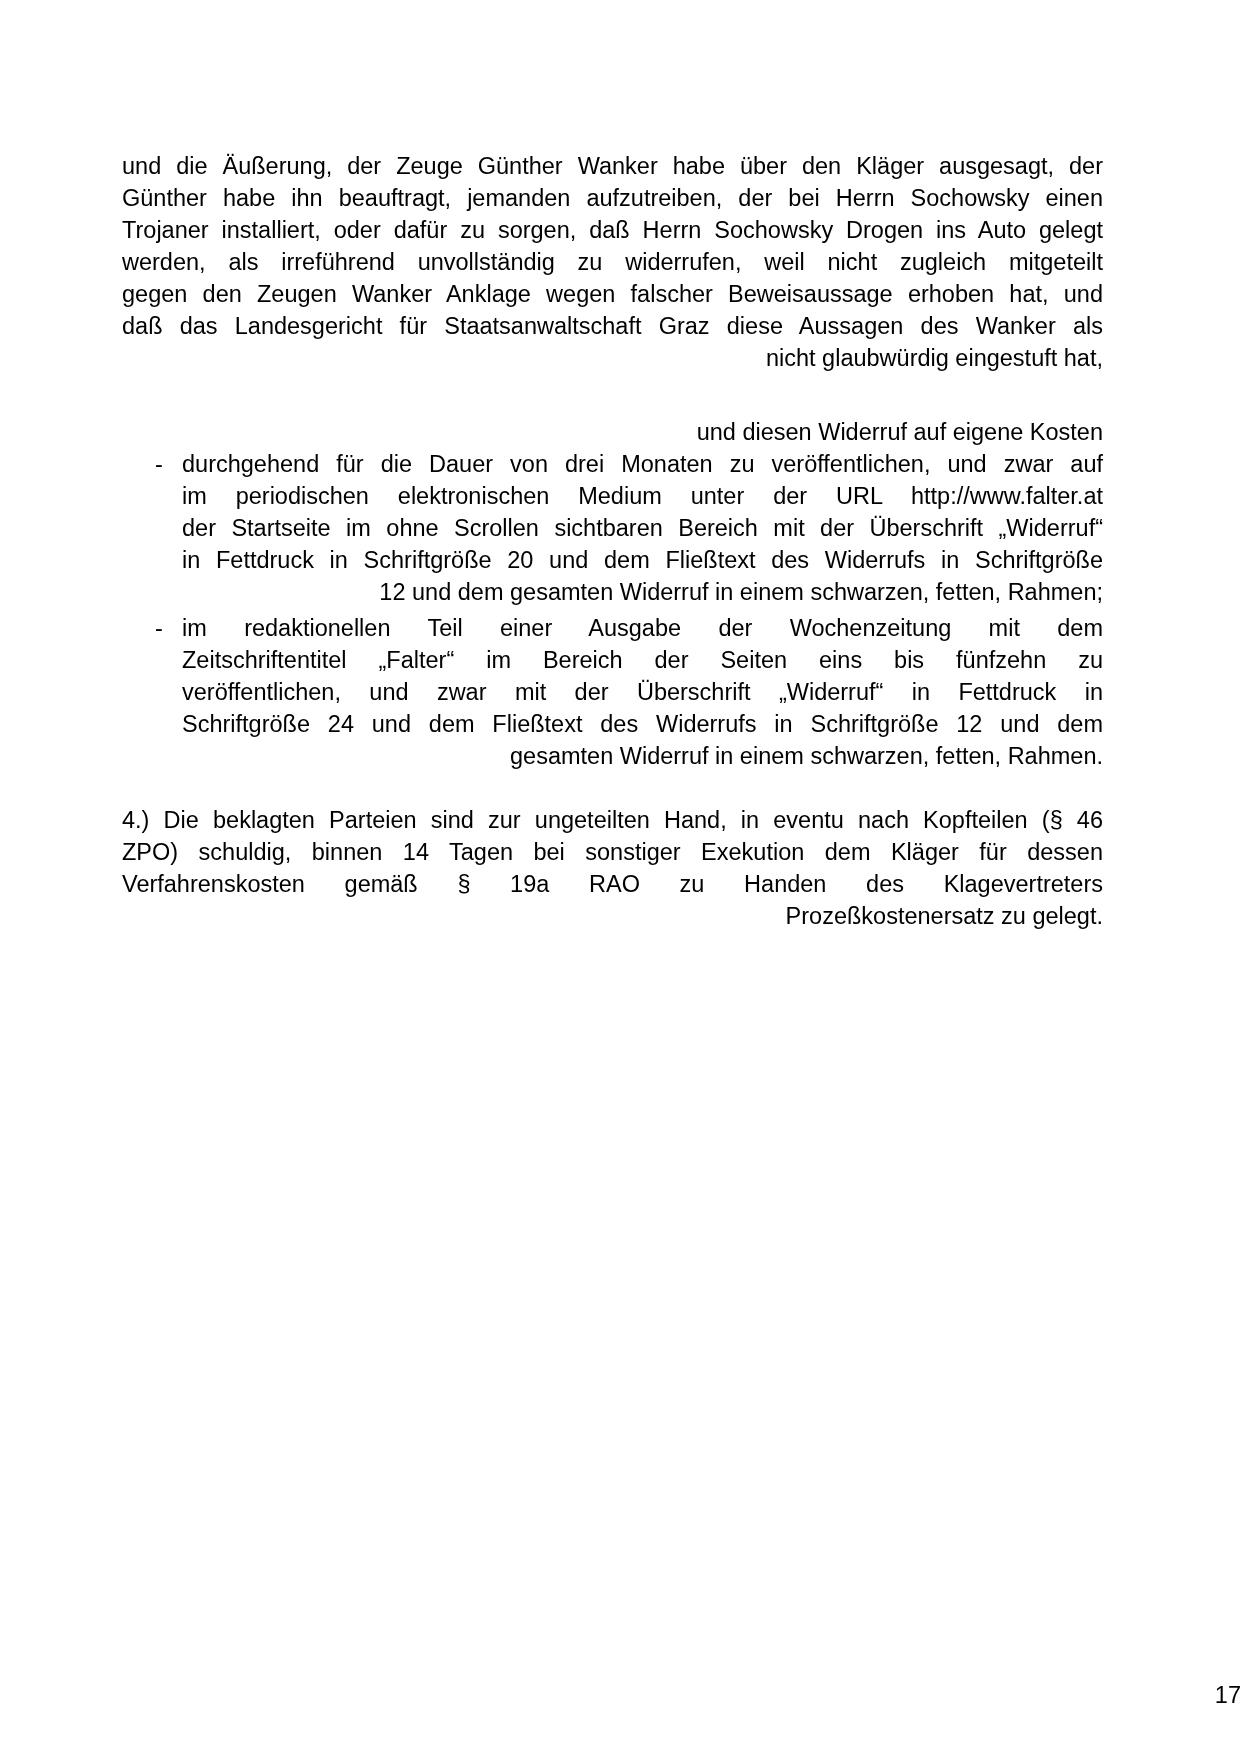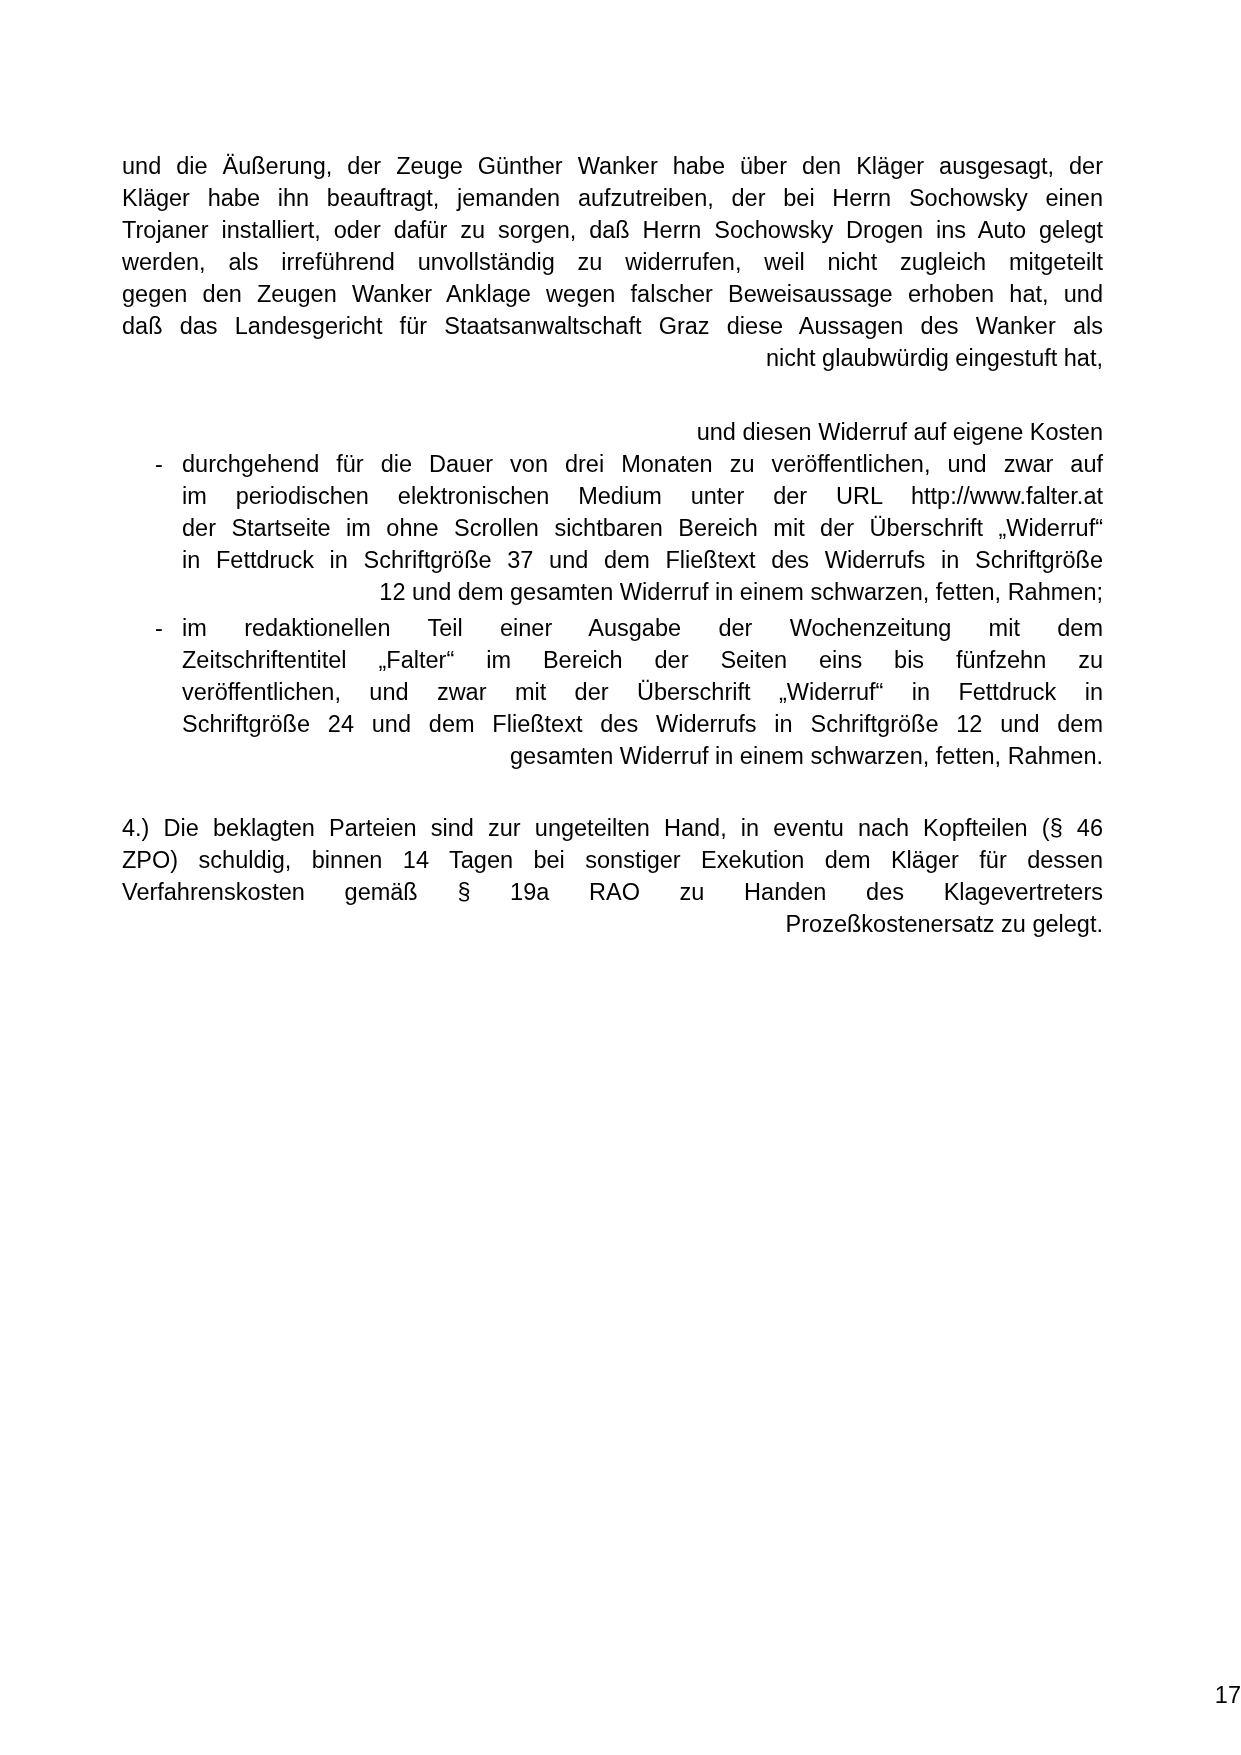--- a/index.html
+++ b/index.html
@@ -38,55 +38,55 @@
   .bullet {
     position: relative;
     padding-left: 60px;
   }
   .bullet .marker {
     position: absolute;
     left: 33px;
     top: 0;
   }
   .bullet-2 { margin-top: 4px; }
-  .para-4 { margin-top: 40px; }
+  .para-4 { margin-top: 32px; }
   .footer {
     position: absolute;
     top: 1679px;
     left: 0;
     width: 100%;
     text-align: right;
   }
 </style>
 </head>
 <body>
 
 <div class="page">
   <div class="content">
 
     <div class="para para-1">
       <div class="jline">und die Äußerung, der Zeuge Günther Wanker habe über den Kläger ausgesagt, der</div>
-      <div class="jline">Kläger habe ihn beauftragt, jemanden aufzutreiben, der bei Herrn Sochowsky einen</div>
+      <div class="jline">Günther habe ihn beauftragt, jemanden aufzutreiben, der bei Herrn Sochowsky einen</div>
       <div class="jline">Trojaner installiert, oder dafür zu sorgen, daß Herrn Sochowsky Drogen ins Auto gelegt</div>
       <div class="jline">werden, als irreführend unvollständig zu widerrufen, weil nicht zugleich mitgeteilt</div>
       <div class="jline">gegen den Zeugen Wanker Anklage wegen falscher Beweisaussage erhoben hat, und</div>
       <div class="jline">daß das Landesgericht für Staatsanwaltschaft Graz diese Aussagen des Wanker als</div>
       <div class="line">nicht glaubwürdig eingestuft hat,</div>
     </div>
 
     <div class="para para-2">
       <div class="line">und diesen Widerruf auf eigene Kosten</div>
     </div>
 
     <div class="bullet bullet-1">
       <span class="marker">-</span>
       <div class="jline">durchgehend für die Dauer von drei Monaten zu veröffentlichen, und zwar auf</div>
       <div class="jline">im periodischen elektronischen Medium unter der URL http://www.falter.at</div>
       <div class="jline">der Startseite im ohne Scrollen sichtbaren Bereich mit der Überschrift „Widerruf“</div>
-      <div class="jline">in Fettdruck in Schriftgröße 37 und dem Fließtext des Widerrufs in Schriftgröße</div>
+      <div class="jline">in Fettdruck in Schriftgröße 20 und dem Fließtext des Widerrufs in Schriftgröße</div>
       <div class="line">12 und dem gesamten Widerruf in einem schwarzen, fetten, Rahmen;</div>
     </div>
 
     <div class="bullet bullet-2">
       <span class="marker">-</span>
       <div class="jline">im redaktionellen Teil einer Ausgabe der Wochenzeitung mit dem</div>
       <div class="jline">Zeitschriftentitel „Falter“ im Bereich der Seiten eins bis fünfzehn zu</div>
       <div class="jline">veröffentlichen, und zwar mit der Überschrift „Widerruf“ in Fettdruck in</div>
       <div class="jline">Schriftgröße 24 und dem Fließtext des Widerrufs in Schriftgröße 12 und dem</div>
       <div class="line">gesamten Widerruf in einem schwarzen, fetten, Rahmen.</div>

